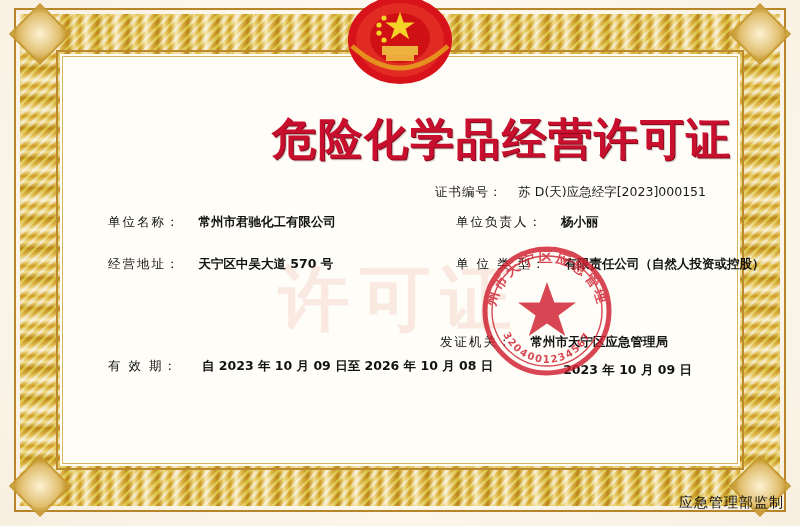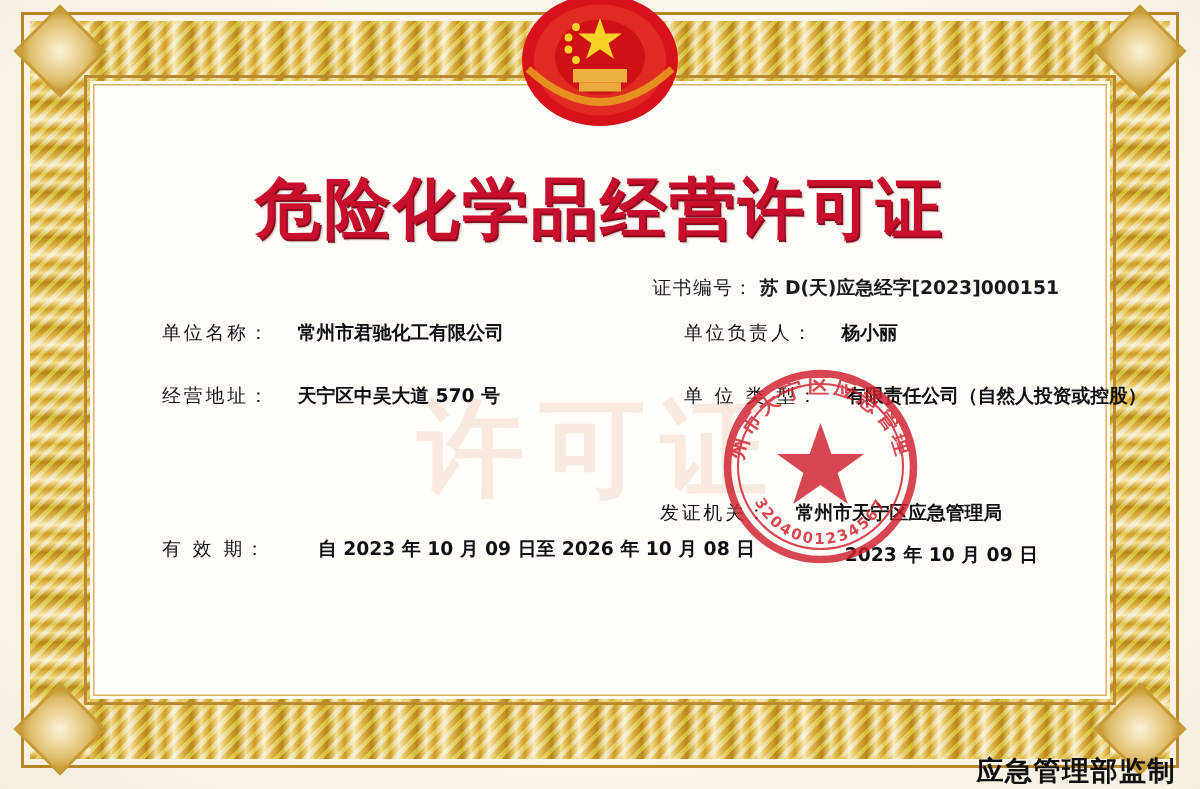--- a/index.html
+++ b/index.html
@@ -121,39 +121,39 @@
     right: 68px;
     bottom: 68px;
     z-index: 4;
   }
 
   .doc-title {
     position: absolute;
     left: 0;
     right: 0;
     top: 48px;
-    text-align: center;
+    text-align: right;
     font-family: "DejaVu Sans", "Liberation Sans", sans-serif;
     font-size: 44px;
     font-weight: bold;
     letter-spacing: 2px;
     color: #c8102e;
     text-shadow: 1px 1px 0 #8d0a1e, 2px 2px 1px rgba(0,0,0,0.18);
   }
 
   .cert-no {
     position: absolute;
     right: 26px;
     top: 122px;
     font-size: 12.5px;
     color: #1a1a1a;
     white-space: nowrap;
   }
   .cert-no .lbl { letter-spacing: 1px; }
-  .cert-no .val { font-weight: bold; }
+  .cert-no .val { margin-left: 12px; font-weight: normal; }
 
   .fields {
     position: absolute;
     left: 0;
     right: 0;
     top: 152px;
   }
   .field-row {
     position: relative;
     height: 42px;
@@ -180,21 +180,21 @@
 
   .validity {
     position: absolute;
     left: 40px;
     top: 296px;
     font-size: 12.5px;
     color: #111;
     white-space: nowrap;
   }
   .validity .lbl { letter-spacing: 2px; }
-  .validity .val { margin-left: 30px; font-weight: bold; }
+  .validity .val { margin-left: 20px; font-weight: bold; }
 
   .issuer {
     position: absolute;
     left: 372px;
     top: 272px;
     font-size: 12.5px;
     color: #111;
     white-space: nowrap;
   }
   .issuer .lbl { letter-spacing: 2px; margin-top: 44px; }
@@ -234,23 +234,23 @@
     letter-spacing: 10px;
     white-space: nowrap;
     z-index: 2;
     pointer-events: none;
   }
 
   
   .footer {
     position: absolute;
     right: 16px;
-    bottom: 0;
-    font-size: 18px;
-    font-weight: bold;
+    bottom: 14px;
+    font-size: 14px;
+    font-weight: normal;
     color: #111;
     letter-spacing: 1px;
     z-index: 8;
   }
 </style>
 </head>
 <body>
 
 <div id="certificate">
 

